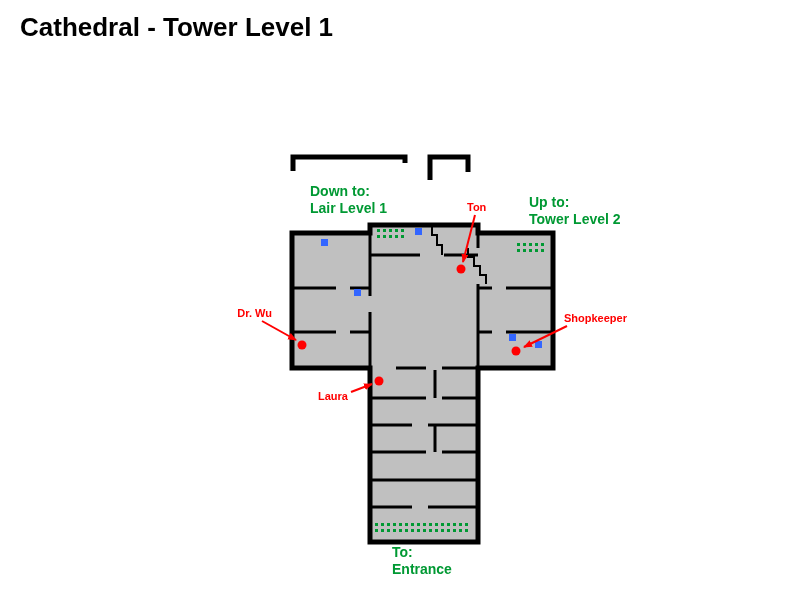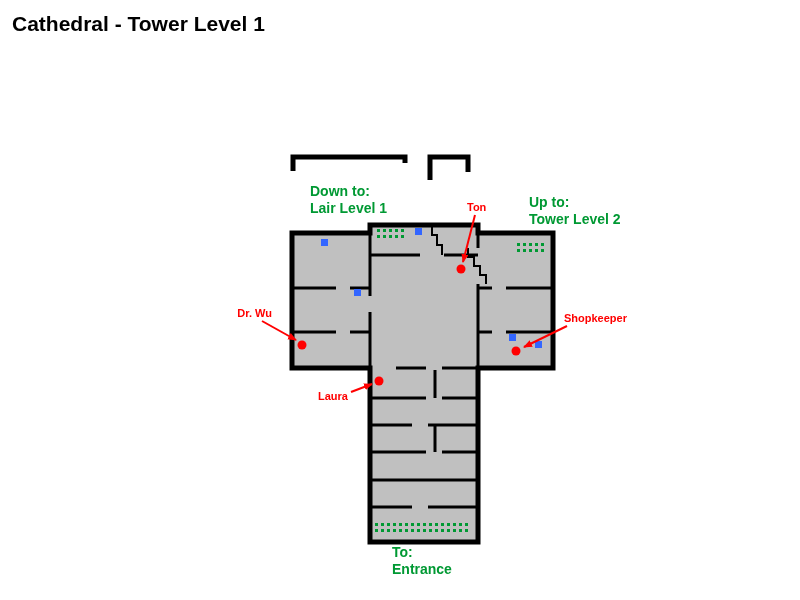--- a/index.html
+++ b/index.html
@@ -7,23 +7,23 @@
     padding: 0;
     width: 800px;
     height: 600px;
     background: var(--bg, #ffffff);
     font-family: "Liberation Sans", sans-serif;
     position: relative;
     overflow: hidden;
   }
   #page-title {
     position: absolute;
-    left: 12px;
+    left: 20px;
     top: 12px;
-    font-size: 21px;
+    font-size: 26px;
     font-weight: bold;
     color: var(--title-color, #000000);
   }
   #map-svg { position: absolute; left: 0; top: 0; }
   .floor-shape { fill: var(--floor, #c0c0c0); stroke: var(--wall, #000000); stroke-width: 5px; }
   .wall-thick  { fill: none; stroke: var(--wall, #000000); stroke-width: 5px; }
   .wall-thin   { fill: none; stroke: var(--wall, #000000); stroke-width: 3px; }
   .stair-icon  { fill: none; stroke: var(--wall, #000000); stroke-width: 2px; }
   text { font-family: "Liberation Sans", sans-serif; }
 </style>

